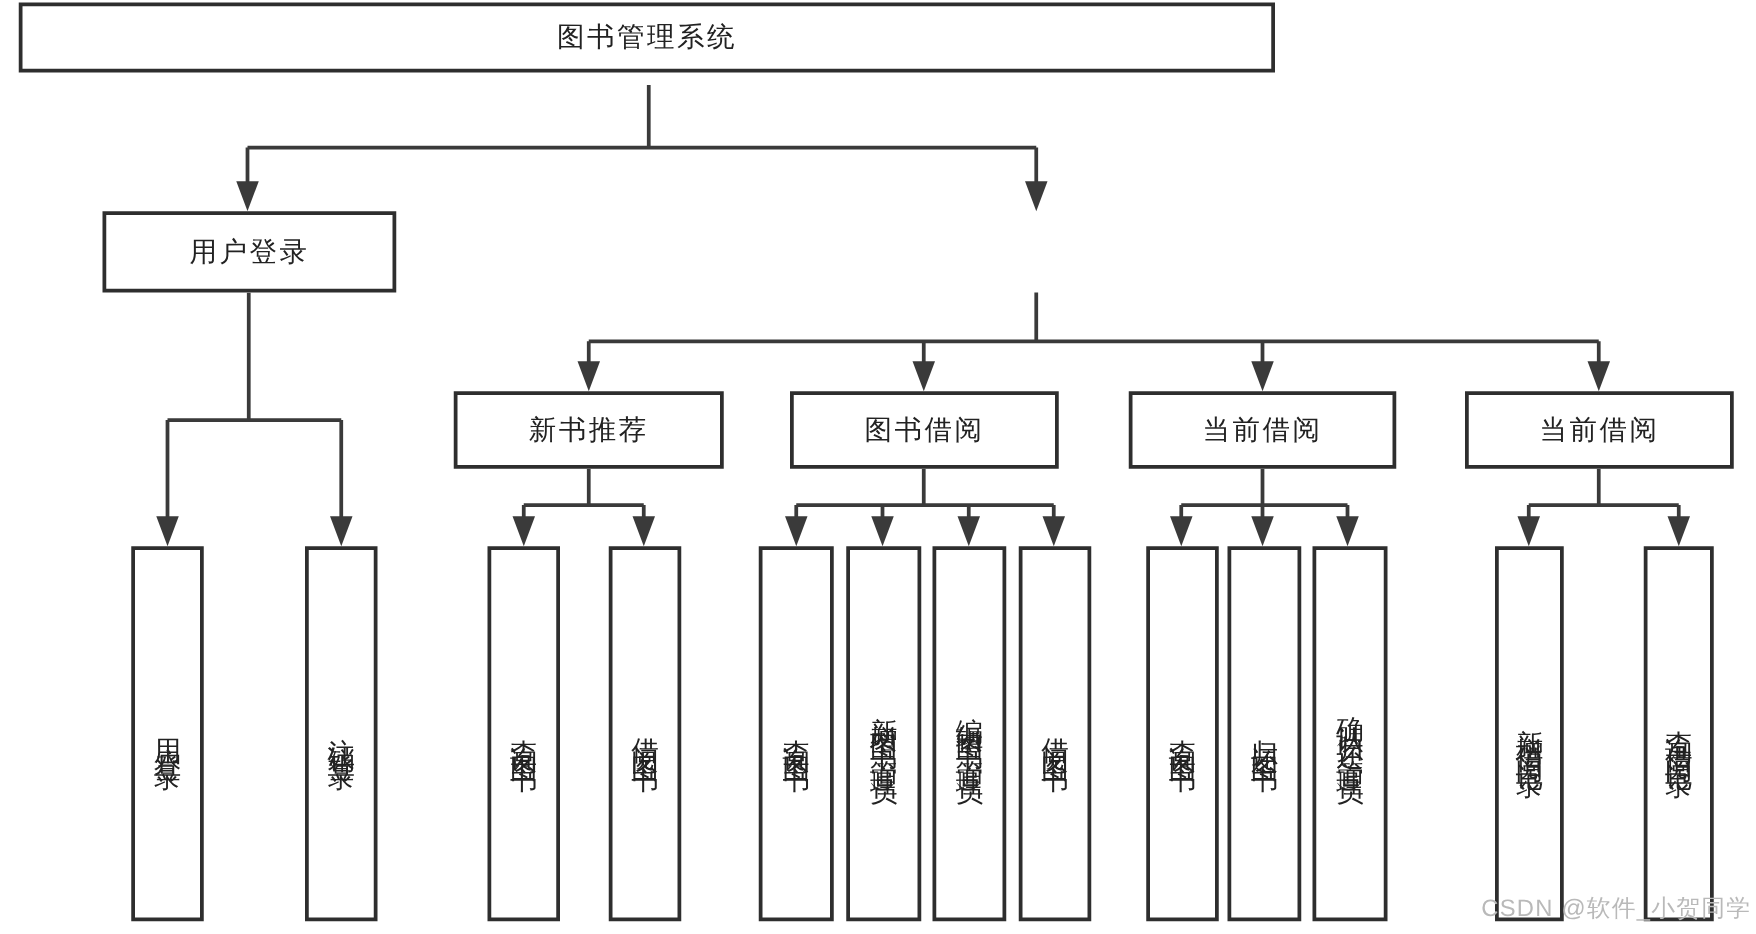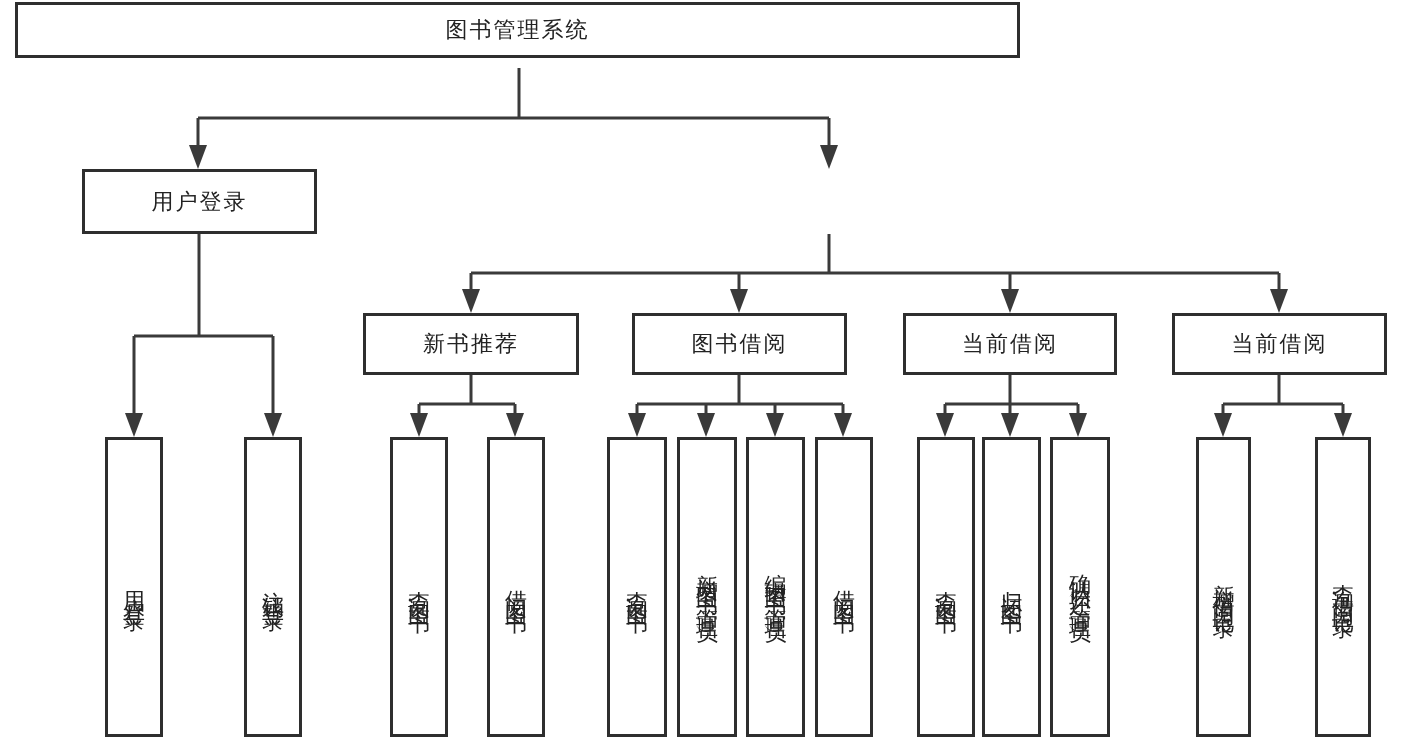--- a/index.html
+++ b/index.html
@@ -149,14 +149,15 @@
   <div class="node box-v" style="left:746px; top:437px; width:59px; height:300px;">编辑图书（管理员）</div>
   <div class="node box-v" style="left:815px; top:437px; width:58px; height:300px;">借阅图书</div>
 
   <div class="node box-v" style="left:917px; top:437px; width:58px; height:300px;">查询图书</div>
   <div class="node box-v" style="left:982px; top:437px; width:59px; height:300px;">归还图书</div>
   <div class="node box-v" style="left:1050px; top:437px; width:60px; height:300px;">确认归还（管理员）</div>
 
   <div class="node box-v" style="left:1196px; top:437px; width:55px; height:300px;">新增借阅记录</div>
   <div class="node box-v" style="left:1315px; top:437px; width:56px; height:300px;">查询借阅记录</div>
 
+  <div class="watermark">CSDN @软件_小贺同学</div>
 
 </div>
 
 </body></html>

